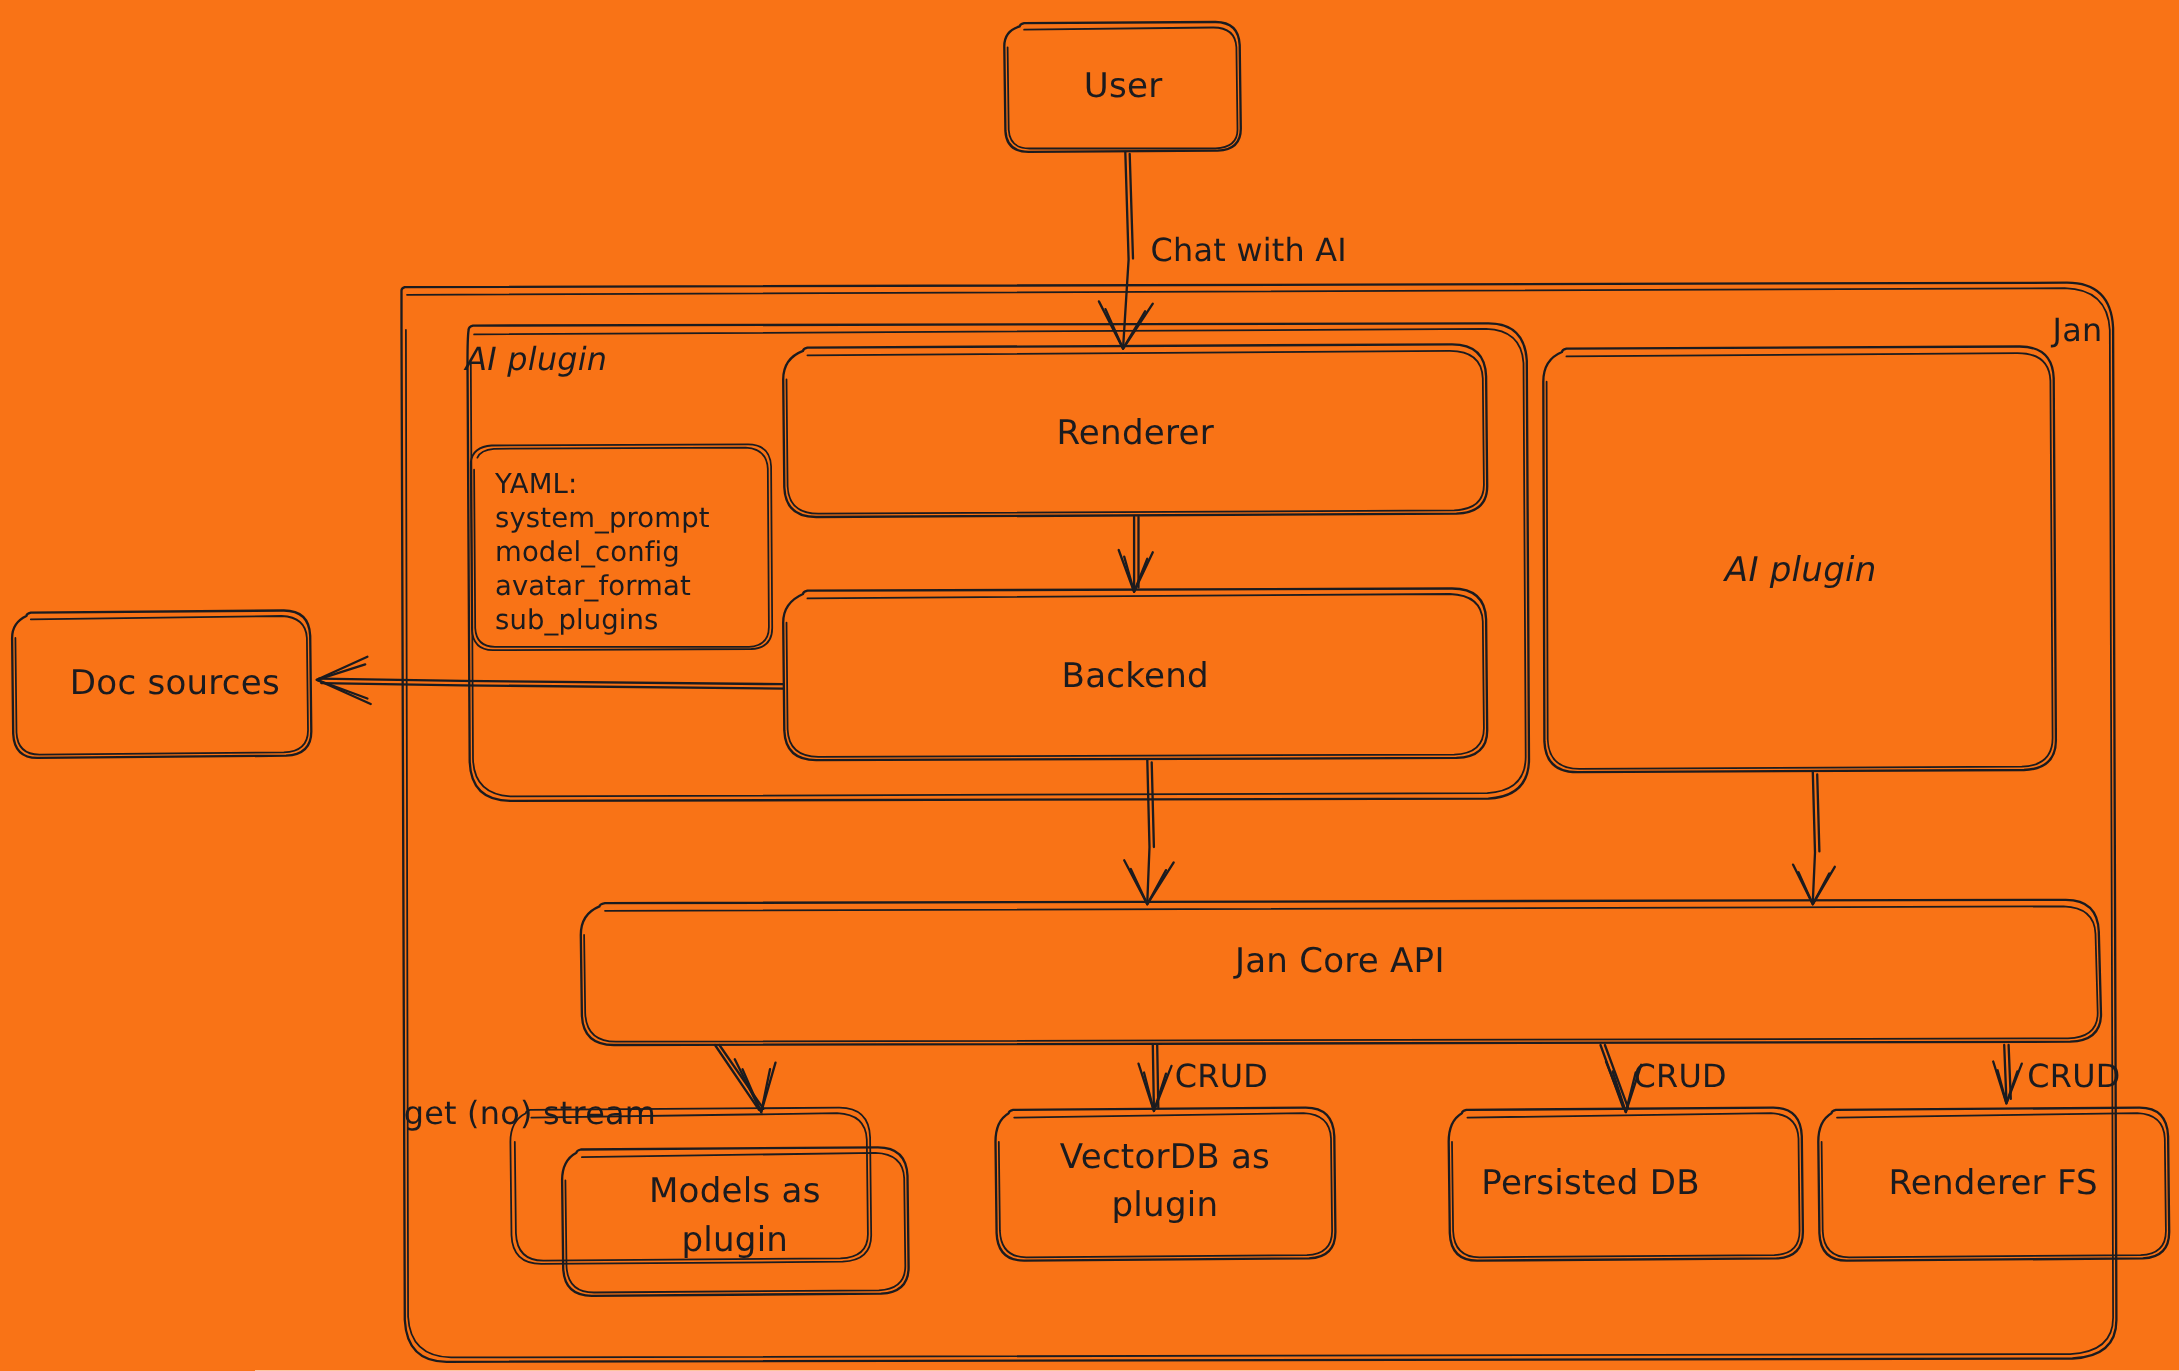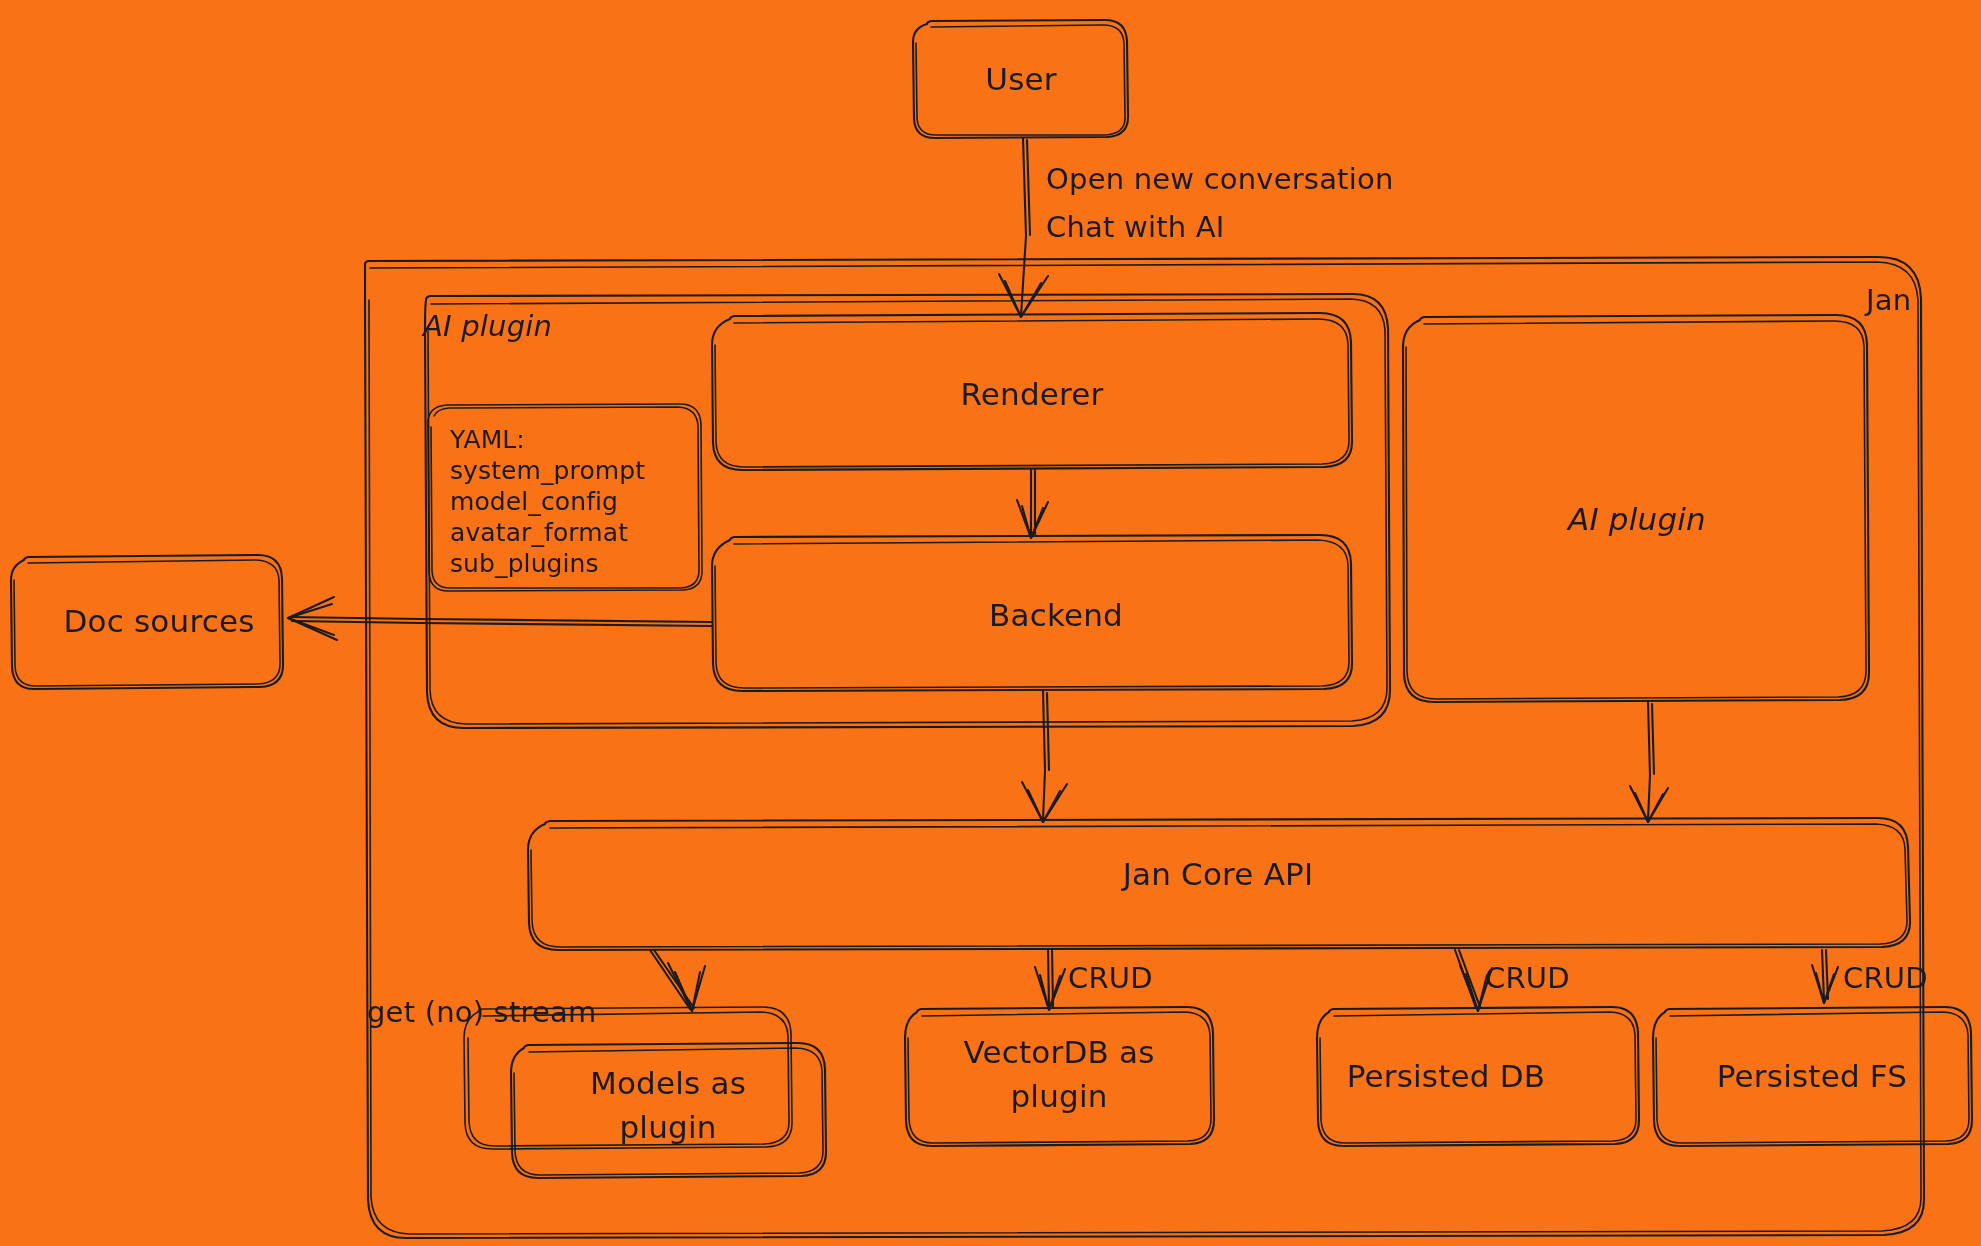--- a/index.html
+++ b/index.html
@@ -232,39 +232,38 @@
   <div class="label container italicish" style="left:423px; top:308px;">AI plugin</div>
 
   <div class="label yaml" style="left:450px; top:422px;">YAML:</div>
   <div class="label yaml" style="left:450px; top:453px;">system_prompt</div>
   <div class="label yaml" style="left:450px; top:484px;">model_config</div>
   <div class="label yaml" style="left:450px; top:515px;">avatar_format</div>
   <div class="label yaml" style="left:450px; top:546px;">sub_plugins</div>
 
   <div class="label center node" style="left:1032px; top:394px;">Renderer</div>
 
-  <div class="label center node" style="left:1032px; top:615px;margin-left:24px;">Backend</div>
+  <div class="label center node" style="left:1032px; top:615px;">Backend</div>
 
   <div class="label center node italicish" style="left:1637px; top:519px;">AI plugin</div>
 
   <div class="label center node" style="left:147px; top:621px;margin-left:12px;">Doc sources</div>
 
   <div class="label center node" style="left:1218px; top:874px;">Jan Core API</div>
 
   <div class="label center node-2line" style="left:668px; top:1083px;">Models as</div>
   <div class="label center node-2line" style="left:668px; top:1127px;">plugin</div>
 
   <div class="label center node-2line" style="left:1059px; top:1052px;">VectorDB as</div>
   <div class="label center node-2line" style="left:1059px; top:1096px;">plugin</div>
 
   <div class="label center node" style="left:1446px; top:1076px;">Persisted DB</div>
 
-  <div class="label center node" style="left:1812px; top:1076px;">Persisted FS</div>
-
-  <div class="label edge-text" style="left:1046px; top:161px;">Open new conversation</div>
+  <div class="label center node" style="left:1812px; top:1076px;">Renderer FS</div>
+
   <div class="label edge-text" style="left:1046px; top:209px;">Chat with AI</div>
 
   <div class="label edge-text" style="left:367px; top:994px;">get (no) stream</div>
 
   <div class="label edge-text" style="left:1068px; top:960px;">CRUD</div>
 
   <div class="label edge-text" style="left:1485px; top:960px;">CRUD</div>
 
   <div class="label edge-text" style="left:1843px; top:960px;">CRUD</div>
 

